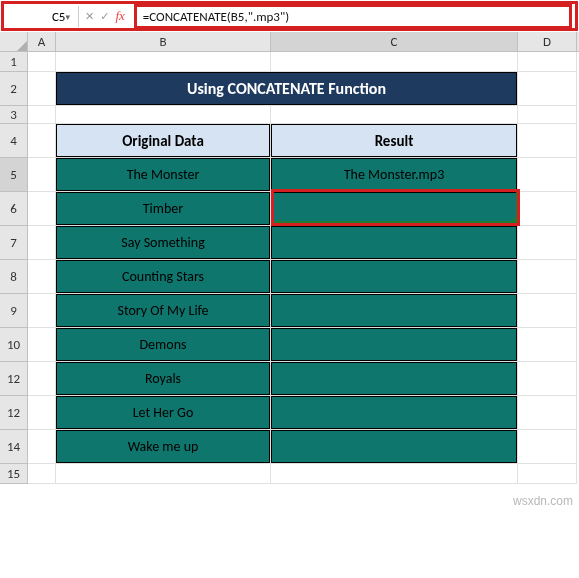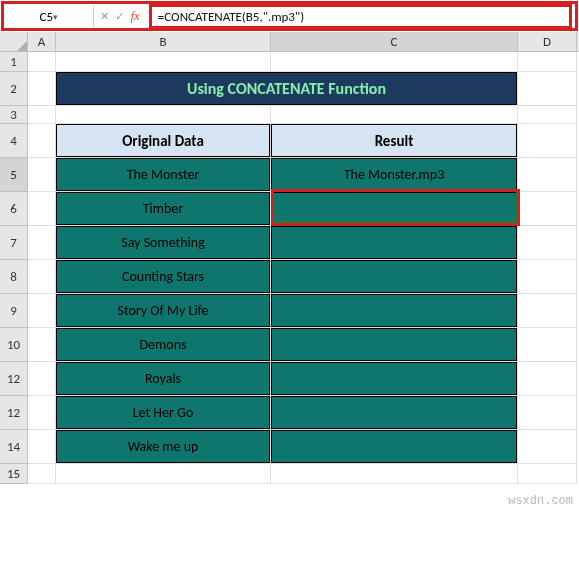--- a/index.html
+++ b/index.html
@@ -15,26 +15,26 @@
     .namebox-row {
       display: flex;
       align-items: center;
       height: 30px;
       border-bottom: 1px solid #d0d0d0;
       background: #fff;
       border: 3px solid #d42020;
       margin: 1px;
     }
     .name-box {
-      width: 90px;
+      width: 75px;
       padding: 3px 8px;
       border-right: 1px solid #ccc;
       display: flex;
       align-items: center;
-      justify-content: center;
+      justify-content: flex-end;
     }
     .name-box-dropdown {
       font-size: 9px;
       color: #666;
     }
     .fn-controls {
       display: flex;
       gap: 6px;
       padding: 0 6px;
       color: #bbb;
@@ -112,21 +112,21 @@
       justify-content: center;
       position: relative;
       background: #fff;
     }
     .row, .rownum, .cell { height: 34px; }
     .row.r1, .row.r1 .rownum, .row.r1 .cell,
     .row.r15, .row.r15 .rownum, .row.r15 .cell { height: 20px; }
     .row.r3, .row.r3 .rownum, .row.r3 .cell { height: 18px; }
     .title-bar {
       background: #1f3a5f;
-      color: #86efac;
+      color: #ffffff;
       font-weight: bold;
       font-size: 16px;
       width: 462px;
       height: 100%;
       display: flex;
       align-items: center;
       justify-content: center;
       border: 1px solid #000;
     }
     .thead {
@@ -178,21 +178,21 @@
       width: 6px;
       height: 6px;
       background: #1e7e34;
     }
     .watermark {
       position: absolute;
       right: 6px;
       bottom: 70px;
       color: #b8b8b8;
       font-size: 12px;
-      font-family: Liberation Mono, monospace;
+      font-family: Liberation Sans, sans-serif;
       z-index: 5;
     }
   </style>
 </head>
 <body>
 
 <div class="namebox-row">
   <div class="name-box">
     <span>C5</span>
     <span class="name-box-dropdown">▾</span>

